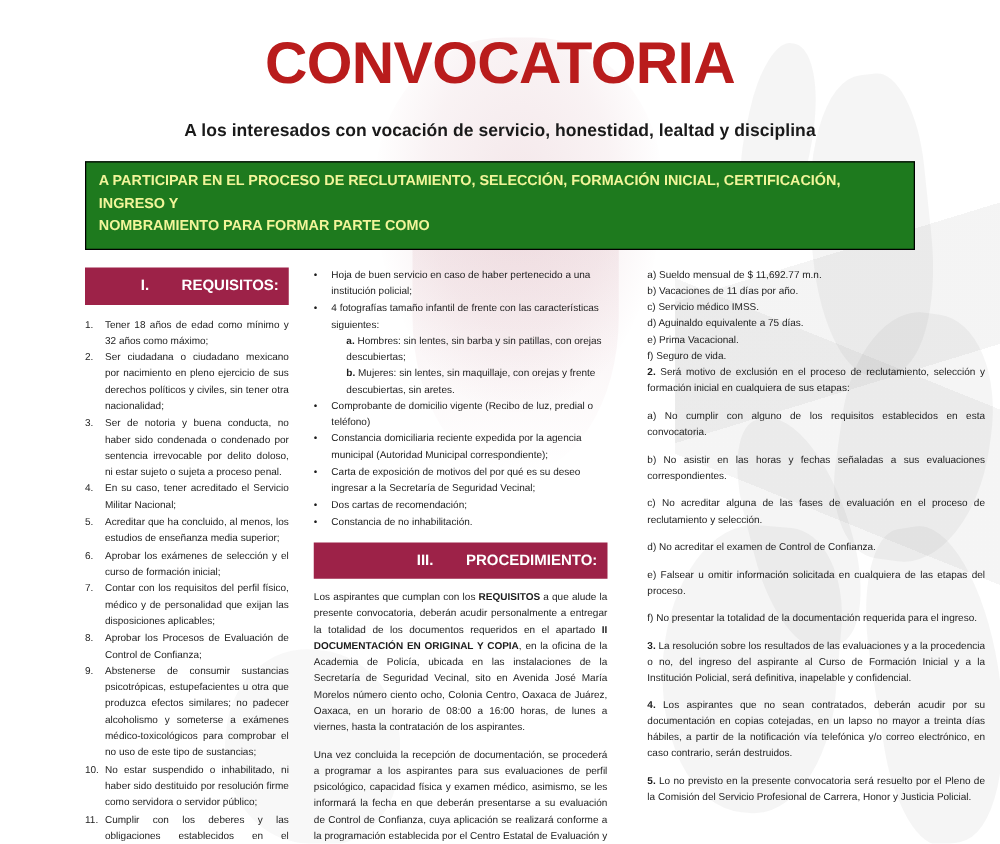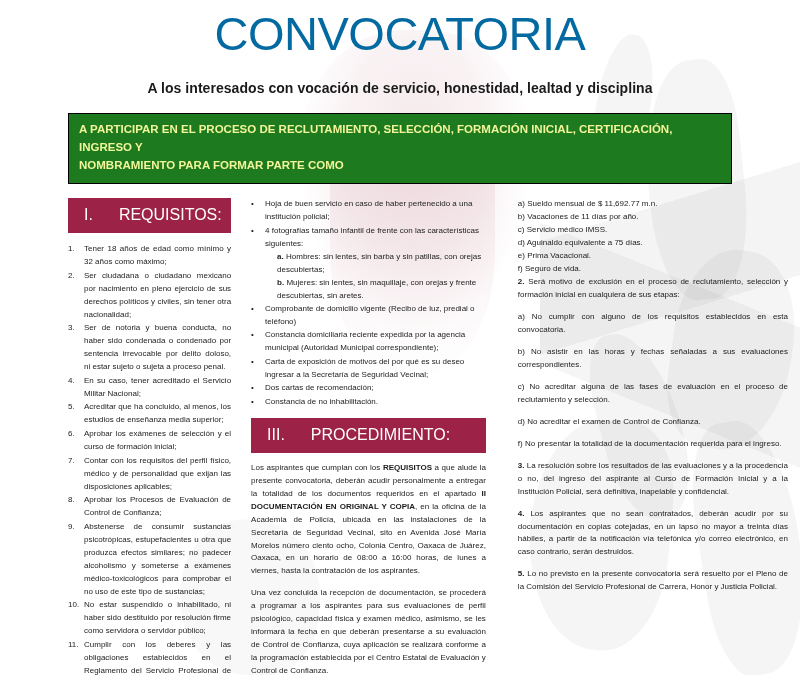--- a/index.html
+++ b/index.html
@@ -70,25 +70,25 @@
   
   .content {
     position: relative;
     z-index: 2;
   }
 
   .doc-title {
     text-align: center;
     font-size: 47px;
     line-height: 1;
-    font-weight: normal;
+    font-weight: bold;
     letter-spacing: -0.5px;
-    color: #0369a1;
+    color: #b91c1c;
     padding-top: 10px;
-    margin: 0;
+    margin: 16px;
   }
   .doc-subtitle {
     text-align: center;
     font-size: 14px;
     font-weight: bold;
     color: #1a1a1a;
     margin: 23px 0 0 0;
     letter-spacing: 0.05px;
   }
 
@@ -116,26 +116,27 @@
     gap: 0px;
   }
   .col { box-sizing: border-box; }
   .col-1 { width: 242px; padding: 0 14px 0 62px; }
   .col-2 { width: 253px; padding: 0 8px 0 6px; }
   .col-3 { width: 305px; padding: 0 6px 0 24px; }
 
   .section-bar {
     background: #9d2248;
     color: #ffffff;
-    font-size: 16px;
-    font-weight: normal;
+    font-size: 12px;
+    font-weight: bold;
     padding: 6px 8px 7px 16px;
     line-height: 1.35;
     margin-bottom: 9px;
     box-sizing: border-box;
+    text-align: right;
   }
   .section-bar .num { margin-right: 26px; }
 
   .req-list {
     margin: 0;
     padding: 0;
     list-style: none;
     font-size: 8px;
     line-height: 1.63;
   }
@@ -336,20 +337,21 @@
             <div class="abc-line">f) Seguro de vida.</div>
           </div>
 
         <p class="para"><b>2.</b><span> Será motivo de exclusión en el proceso de reclutamiento, selección y formación inicial en cualquiera de sus etapas:</span></p>
 
         <div id="exclusiones-list">
             <p class="para">a) No cumplir con alguno de los requisitos establecidos en esta convocatoria.</p>
             <p class="para">b) No asistir en las horas y fechas señaladas a sus evaluaciones correspondientes.</p>
             <p class="para">c) No acreditar alguna de las fases de evaluación en el proceso de reclutamiento y selección.</p>
             <p class="para">d) No acreditar el examen de Control de Confianza.</p>
+            <p class="para">e) Falsear u omitir información solicitada en cualquiera de las etapas del proceso.</p>
             <p class="para">f) No presentar la totalidad de la documentación requerida para el ingreso.</p>
           </div>
 
         <p class="para"><b>3.</b><span> La resolución sobre los resultados de las evaluaciones y a la procedencia o no, del ingreso del aspirante al Curso de Formación Inicial y a la Institución Policial, será definitiva, inapelable y confidencial.</span></p>
 
         <p class="para"><b>4.</b><span> Los aspirantes que no sean contratados, deberán acudir por su documentación en copias cotejadas, en un lapso no mayor a treinta días hábiles, a partir de la notificación vía telefónica y/o correo electrónico, en caso contrario, serán destruidos.</span></p>
 
         <p class="para"><b>5.</b><span> Lo no previsto en la presente convocatoria será resuelto por el Pleno de la Comisión del Servicio Profesional de Carrera, Honor y Justicia Policial.</span></p>
 
       </div>

